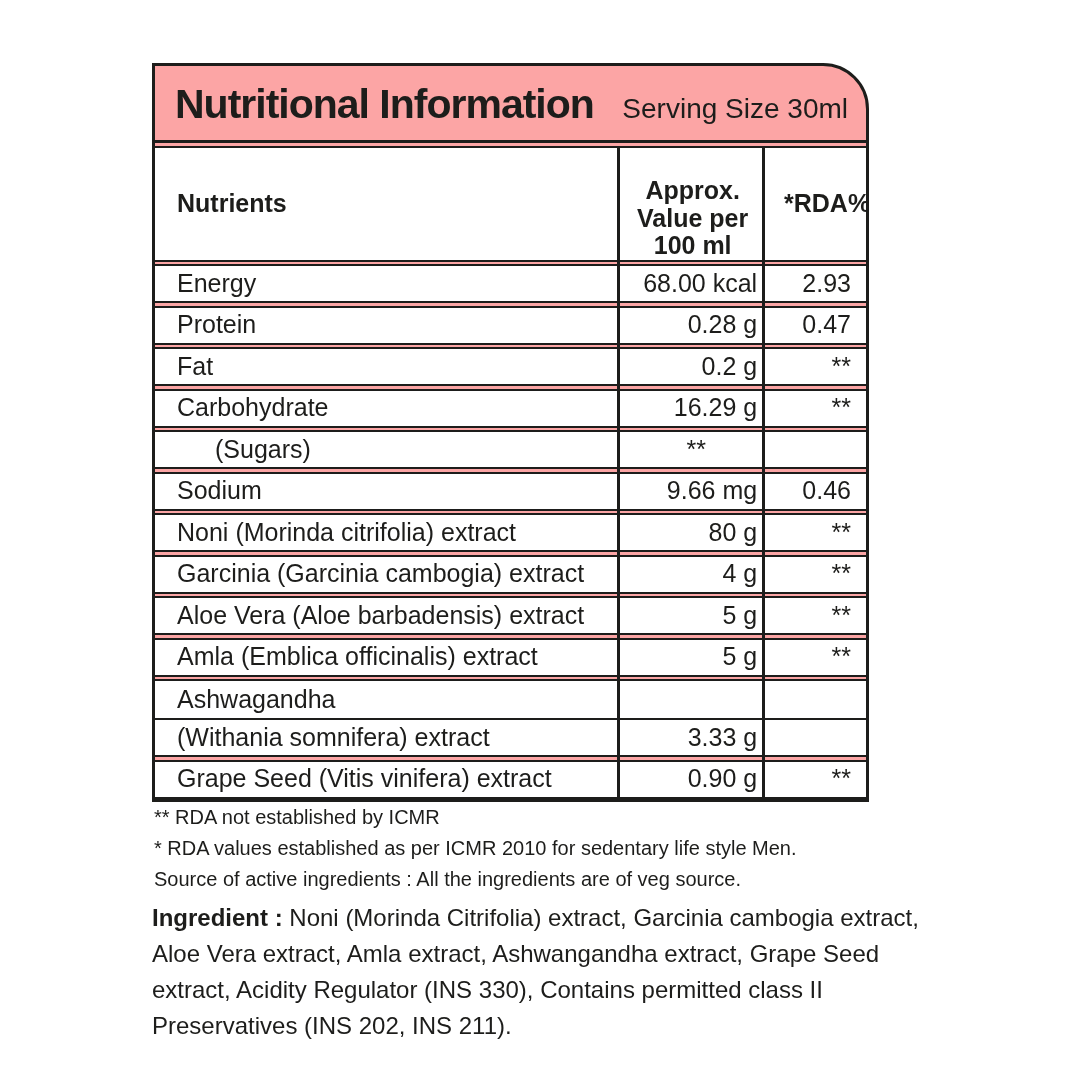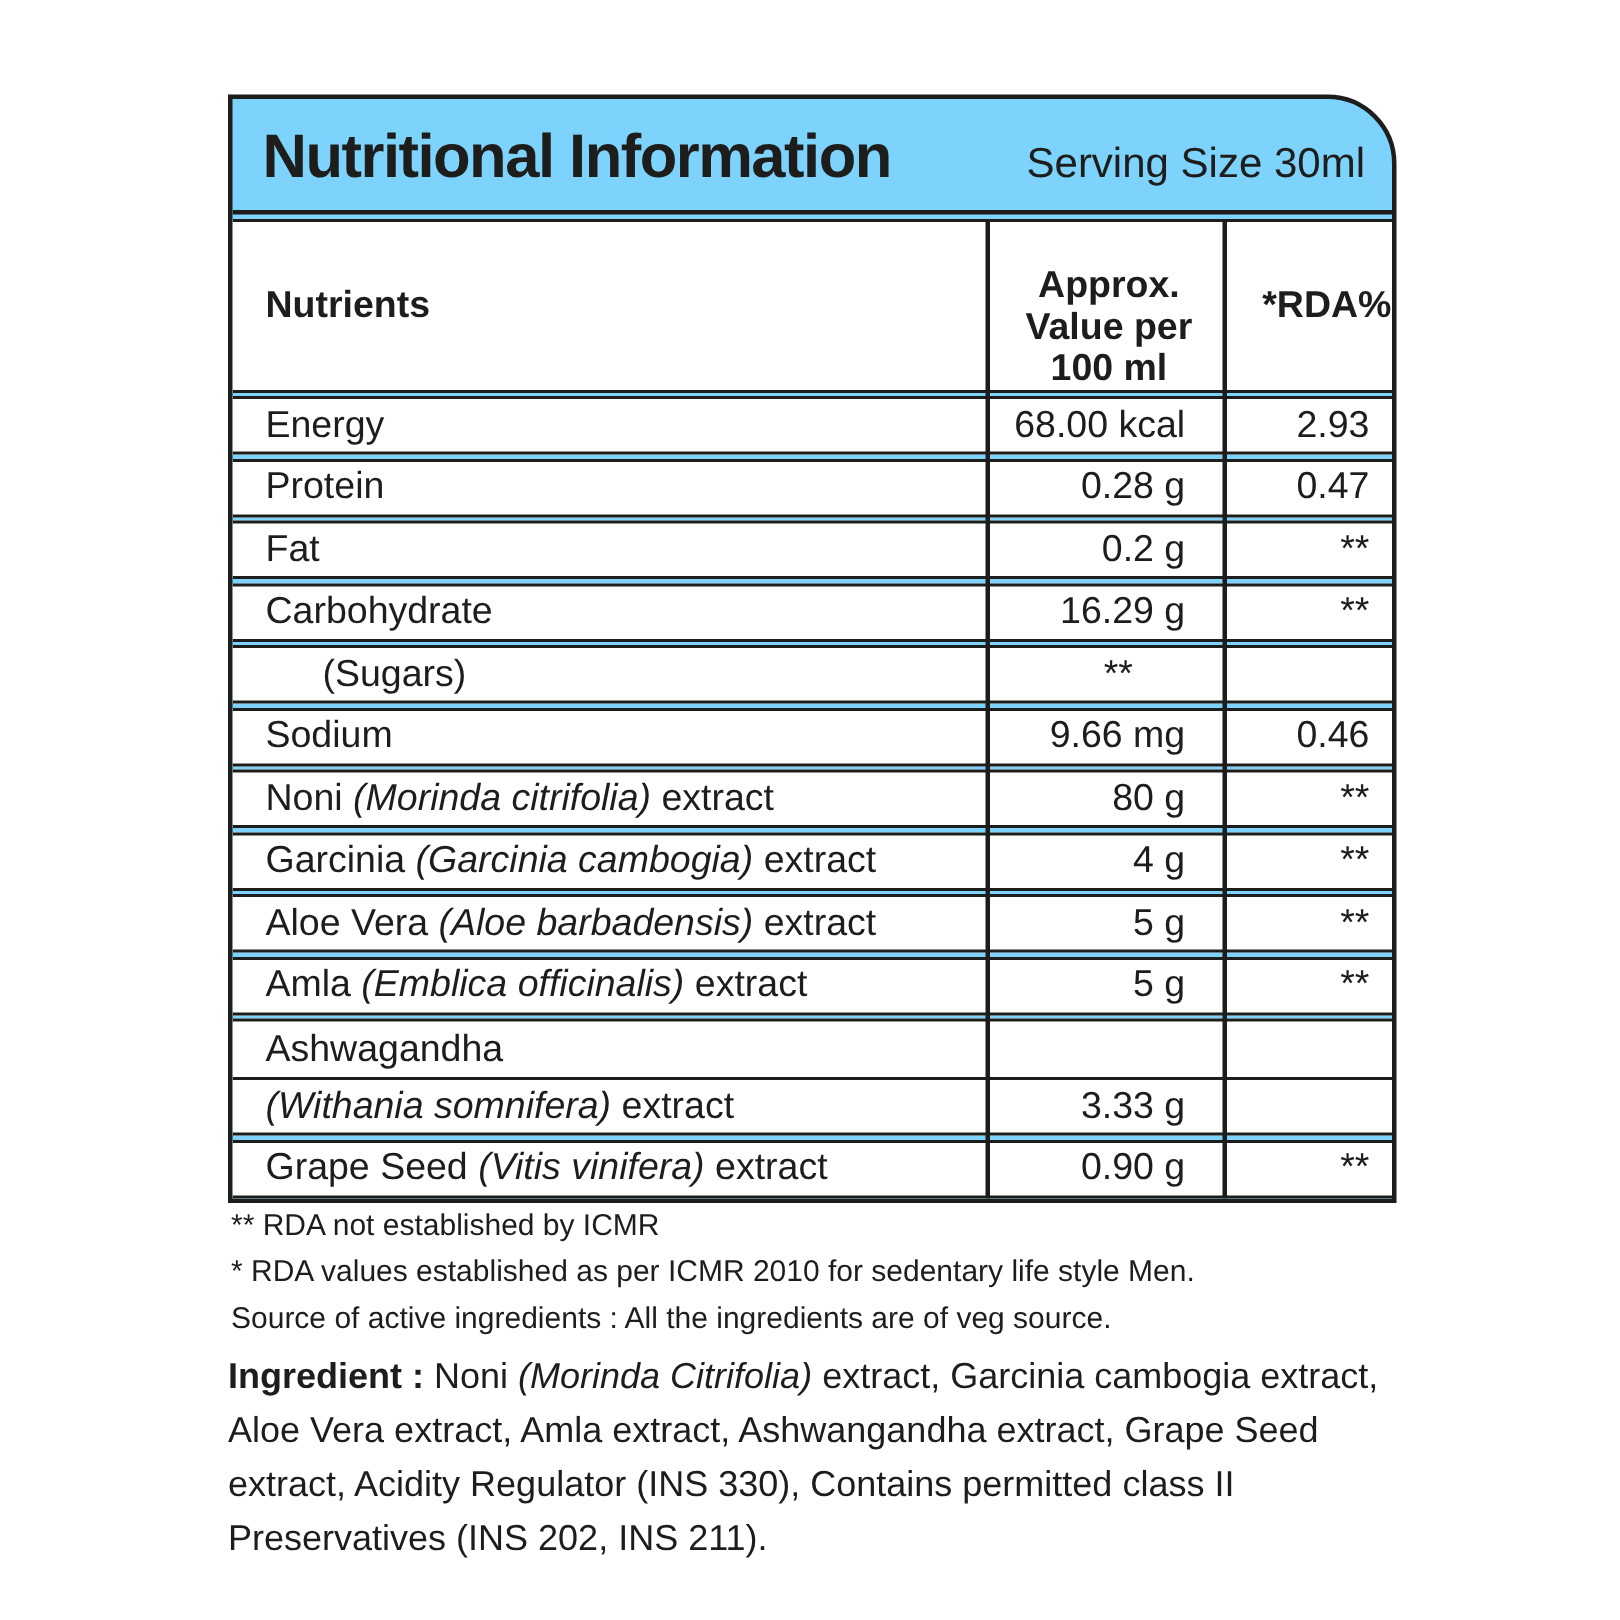--- a/index.html
+++ b/index.html
@@ -7,25 +7,25 @@
   body {
     font-family: "Liberation Sans", sans-serif;
     color: #1d1d1b;
     position: relative;
   }
 
   
   .label-box {
     position: absolute;
     left: 152px; top: 63px;
-    width: 779px;
+    width: 717px;
     border: 3px solid #1d1d1b;
     border-top-right-radius: 46px;
     overflow: hidden;
-    background: #7dd3fc;
+    background: #fca5a5;
   }
 
   .title-bar {
     display: flex;
     justify-content: space-between;
     align-items: baseline;
     padding: 15px 18px 12px 20px;
     border-bottom: 3px solid #1d1d1b;
     margin-bottom: 3px;
   }
@@ -66,25 +66,25 @@
   .row.no-gap { border-bottom: none; margin-bottom: 0; }
   .row.header { min-height: 105px; font-weight: bold; }
 
   .cell {
     display: flex;
     align-items: center;
     font-size: 25px;
     line-height: 1.1;
   }
   .c-name  { width: 65%;   padding-left: 22px; justify-content: flex-start; }
-  .c-value { width: 20.4%; padding-right: 25px; justify-content: flex-end; text-align: right; }
+  .c-value { width: 20.4%; padding-right: 5px; justify-content: flex-end; text-align: right; }
   .c-rda   { width: 14.6%; padding-right: 15px; justify-content: flex-end; text-align: right; padding-left: 26px; }
 
   .c-name.indent { padding-left: 60px; }
-  .it { font-style: italic; }
+  .it { }
   .seg { white-space: pre; }
 
   .hdr-stack {
     flex-direction: column;
     justify-content: center;
     align-items: center;
     text-align: center;
     padding-right: 0;
     padding-left: 6px;
     margin-top: 29px;

